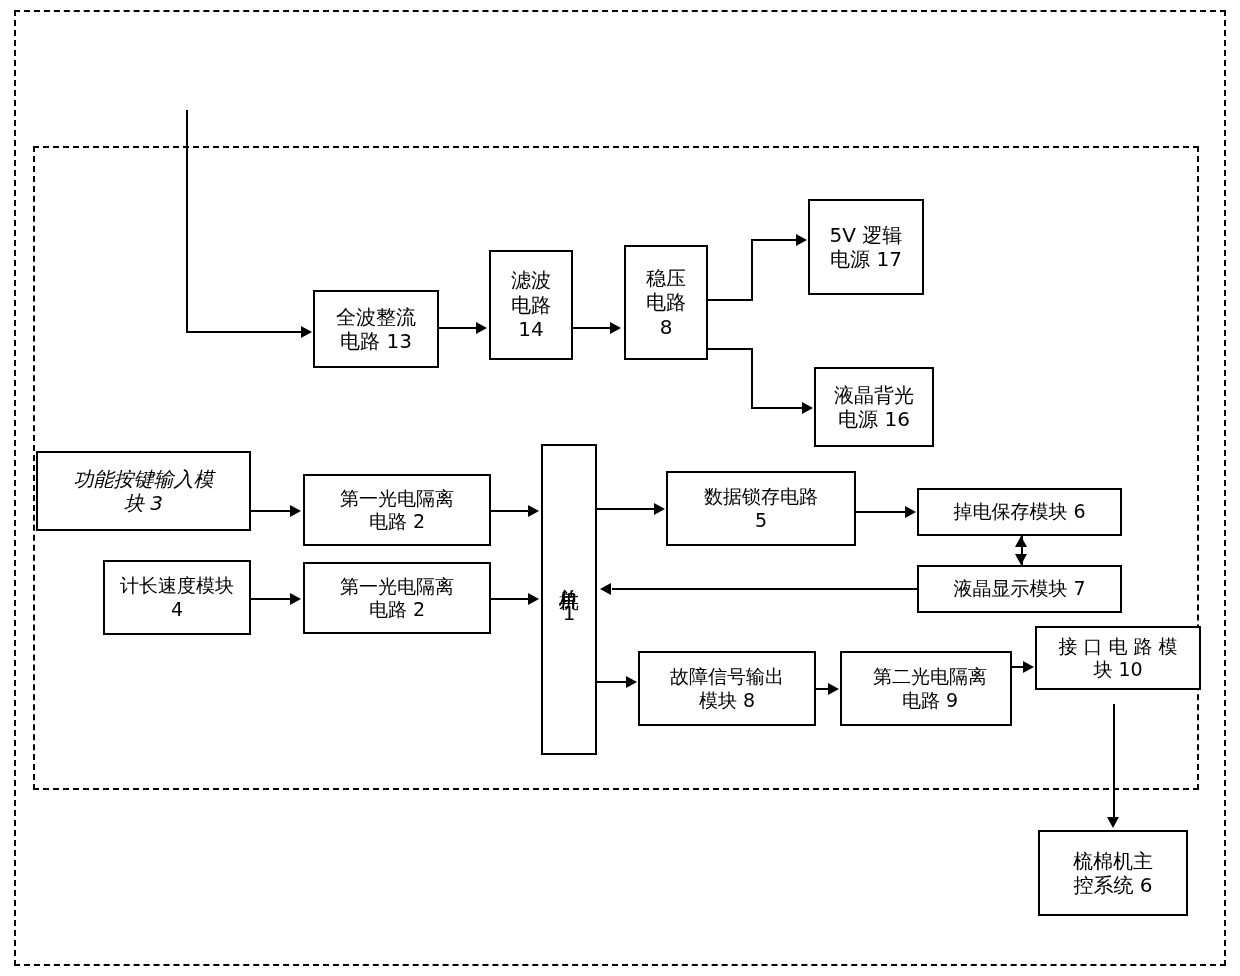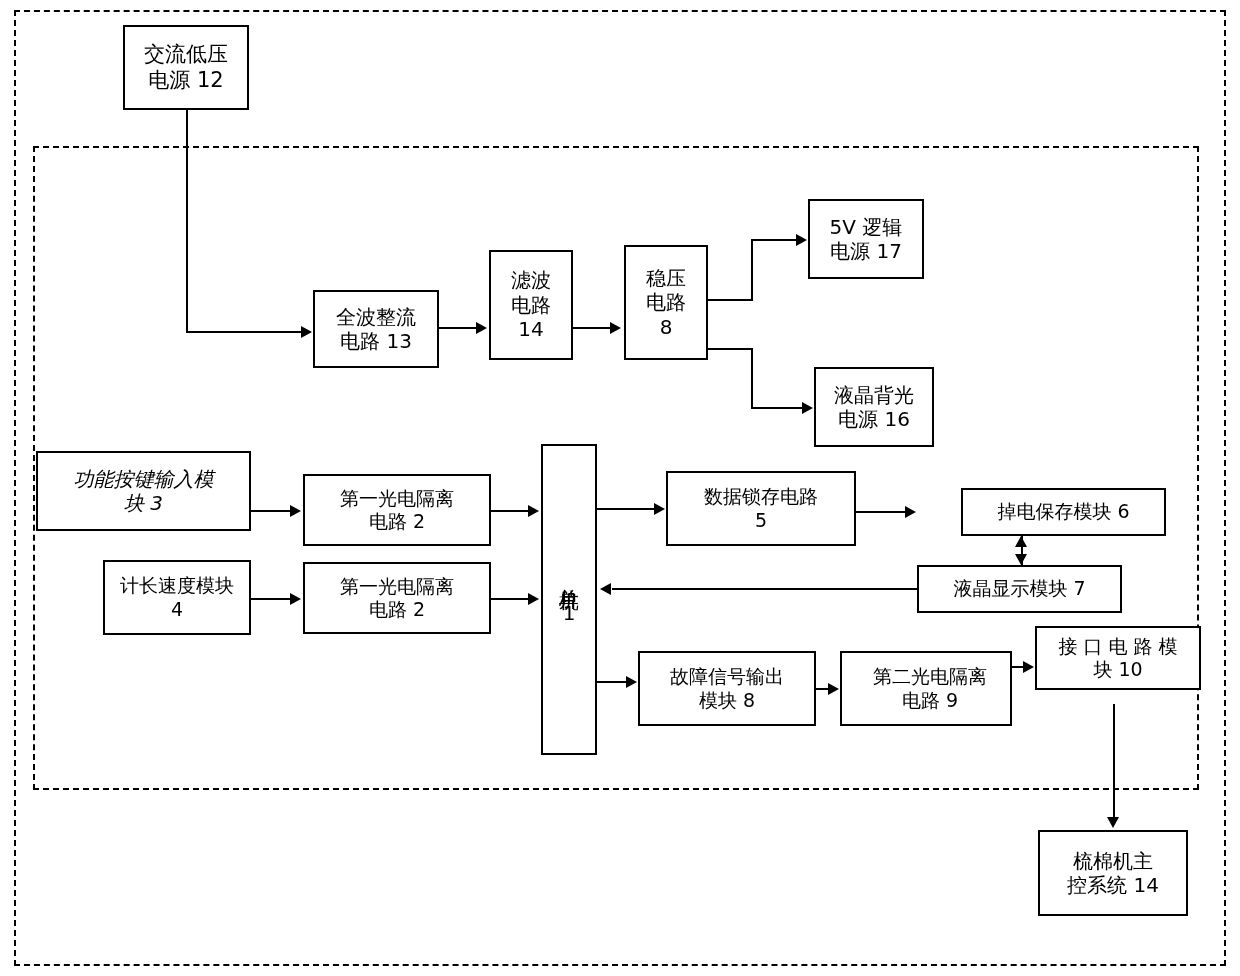--- a/index.html
+++ b/index.html
@@ -87,35 +87,33 @@
 </style>
 </head>
 <body>
 
 <div id="canvas">
 
   <div class="outer-dash" style="left:14px; top:10px; width:1212px; height:956px;"></div>
 
   <div class="inner-dash" style="left:33px; top:146px; width:1166px; height:644px;"></div>
 
-  <div class="box" style="left:123px; top:25px; width:126px; height:85px; font-size:21px;">交流低压
-电源 12</div>
 
   <div class="box" style="left:313px; top:290px; width:126px; height:78px; font-size:20px;">全波整流
 电路 13</div>
 
   <div class="box" style="left:489px; top:250px; width:84px; height:110px; font-size:20px;">滤波
 电路
 14</div>
 
   <div class="box" style="left:624px; top:245px; width:84px; height:115px; font-size:20px;">稳压
 电路
 8</div>
 
-  <div class="box" style="left:808px; top:199px; width:116px; height:80px; font-size:20px;">5V 逻辑
+  <div class="box" style="left:808px; top:199px; width:116px; height:96px; font-size:20px;">5V 逻辑
 电源 17</div>
 
   <div class="box" style="left:814px; top:367px; width:120px; height:80px; font-size:20px;">液晶背光
 电源 16</div>
 
   <div class="box" style="left:36px; top:451px; width:215px; height:80px; font-size:20px;font-style:italic;">功能按键输入模
 块 3</div>
 
   <div class="box" style="left:303px; top:474px; width:188px; height:72px; font-size:19px;">第一光电隔离
 电路 2</div>
@@ -124,35 +122,35 @@
 4</div>
 
   <div class="box" style="left:303px; top:562px; width:188px; height:72px; font-size:19px;">第一光电隔离
 电路 2</div>
 
   <div class="box v-box" style="left:541px; top:444px; width:56px; height:311px; font-size:20px;">单片机 1</div>
 
   <div class="box" style="left:666px; top:471px; width:190px; height:75px; font-size:19px;">数据锁存电路
 5</div>
 
-  <div class="box" style="left:917px; top:488px; width:205px; height:48px; font-size:19px;margin-left:44px;">掉电保存模块 6</div>
+  <div class="box" style="left:917px; top:488px; width:205px; height:48px; font-size:19px;">掉电保存模块 6</div>
 
   <div class="box" style="left:917px; top:565px; width:205px; height:48px; font-size:19px;">液晶显示模块 7</div>
 
   <div class="box" style="left:638px; top:651px; width:178px; height:75px; font-size:19px;">故障信号输出
 模块 8</div>
 
   <div class="box" style="left:840px; top:651px; width:172px; height:75px; font-size:19px;padding-left:11px;">第二光电隔离
 电路 9</div>
 
   <div class="box" style="left:1035px; top:626px; width:166px; height:64px; font-size:19px;">接 口 电 路 模
 块 10</div>
 
   <div class="box" style="left:1038px; top:830px; width:150px; height:86px; font-size:20px;">梳棉机主
-控系统 14</div>
+控系统 6</div>
 
   <div class="line-v" style="left:186px; top:110px; height:222px;"></div>
   <div class="line-h" style="left:186px; top:331px; width:116px;"></div>
   <div class="arrow arrow-r" style="left:301px; top:326px;"></div>
 
   <div class="line-h" style="left:439px; top:327px; width:38px;"></div>
   <div class="arrow arrow-r" style="left:476px; top:322px;"></div>
 
   <div class="line-h" style="left:573px; top:327px; width:38px;"></div>
   <div class="arrow arrow-r" style="left:610px; top:322px;"></div>

